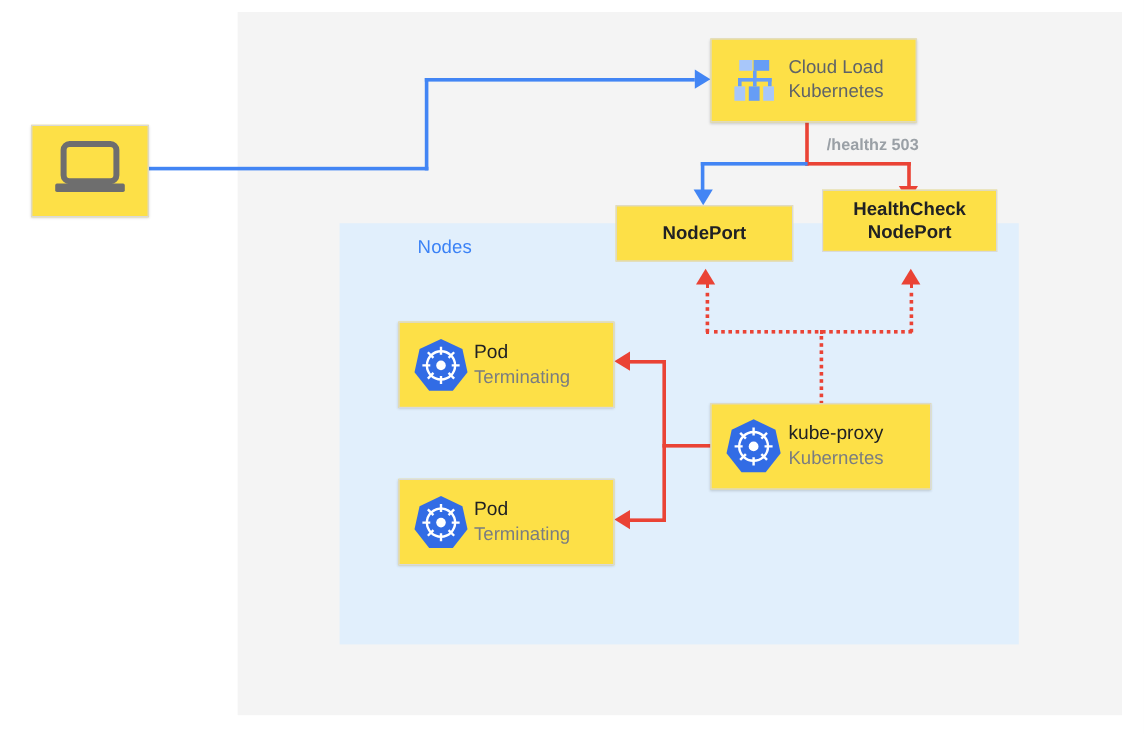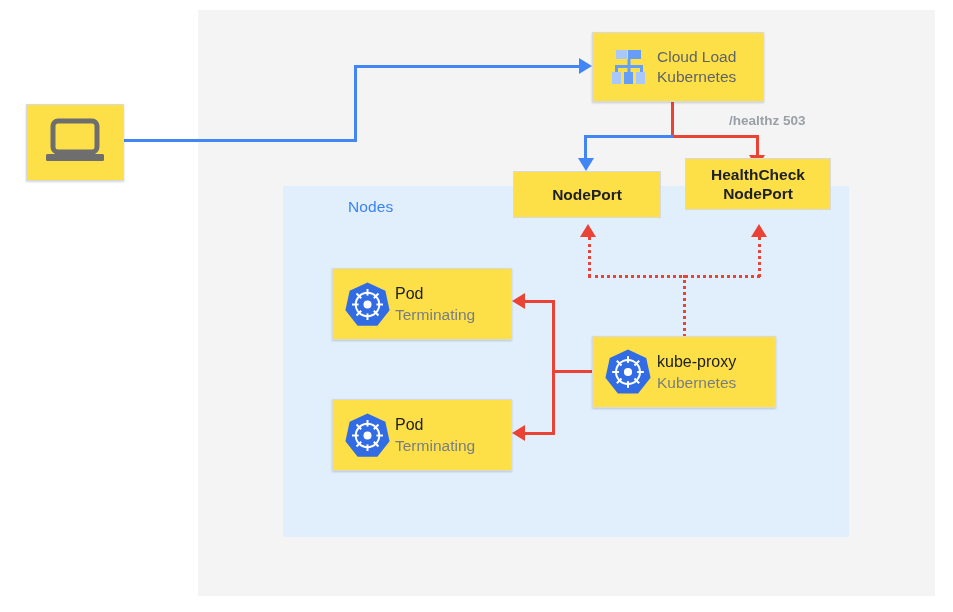--- a/index.html
+++ b/index.html
@@ -148,21 +148,21 @@
   <div class="ln v red" style="left:671px; top:102px; height:36px;"></div>
 
   <div class="ln h red" style="left:671px; top:135px; width:88px;"></div>
   <div class="ln v red" style="left:756px; top:135px; height:21px;"></div>
   <div class="arrow arrow-down-red" style="left:749px; top:155px;"></div>
 
   <div class="ln h blue" style="left:584px; top:135px; width:89px;"></div>
   <div class="ln v blue" style="left:584px; top:135px; height:24px;"></div>
   <div class="arrow arrow-down-blue" style="left:578px; top:158px;"></div>
 
-  <div class="edge-label" style="left:689px; top:113px;margin-left:40px;">/healthz 503</div>
+  <div class="edge-label" style="left:689px; top:113px;">/healthz 503</div>
 
   <div class="dotline-v" style="position:absolute; left:683px; top:275px; height:62px;"></div>
   <div class="dotline-h" style="position:absolute; left:588px; top:275px; width:172px;"></div>
   <div class="dotline-v" style="position:absolute; left:588px; top:237px; height:40px;"></div>
   <div class="dotline-v" style="position:absolute; left:758px; top:237px; height:40px;"></div>
   <div class="arrow arrow-up-red" style="left:580px; top:224px;"></div>
   <div class="arrow arrow-up-red" style="left:751px; top:224px;"></div>
 
   <div class="ln h red" style="left:552px; top:370px; width:42px;"></div>
   <div class="ln v red" style="left:552px; top:300px; height:135px;"></div>

